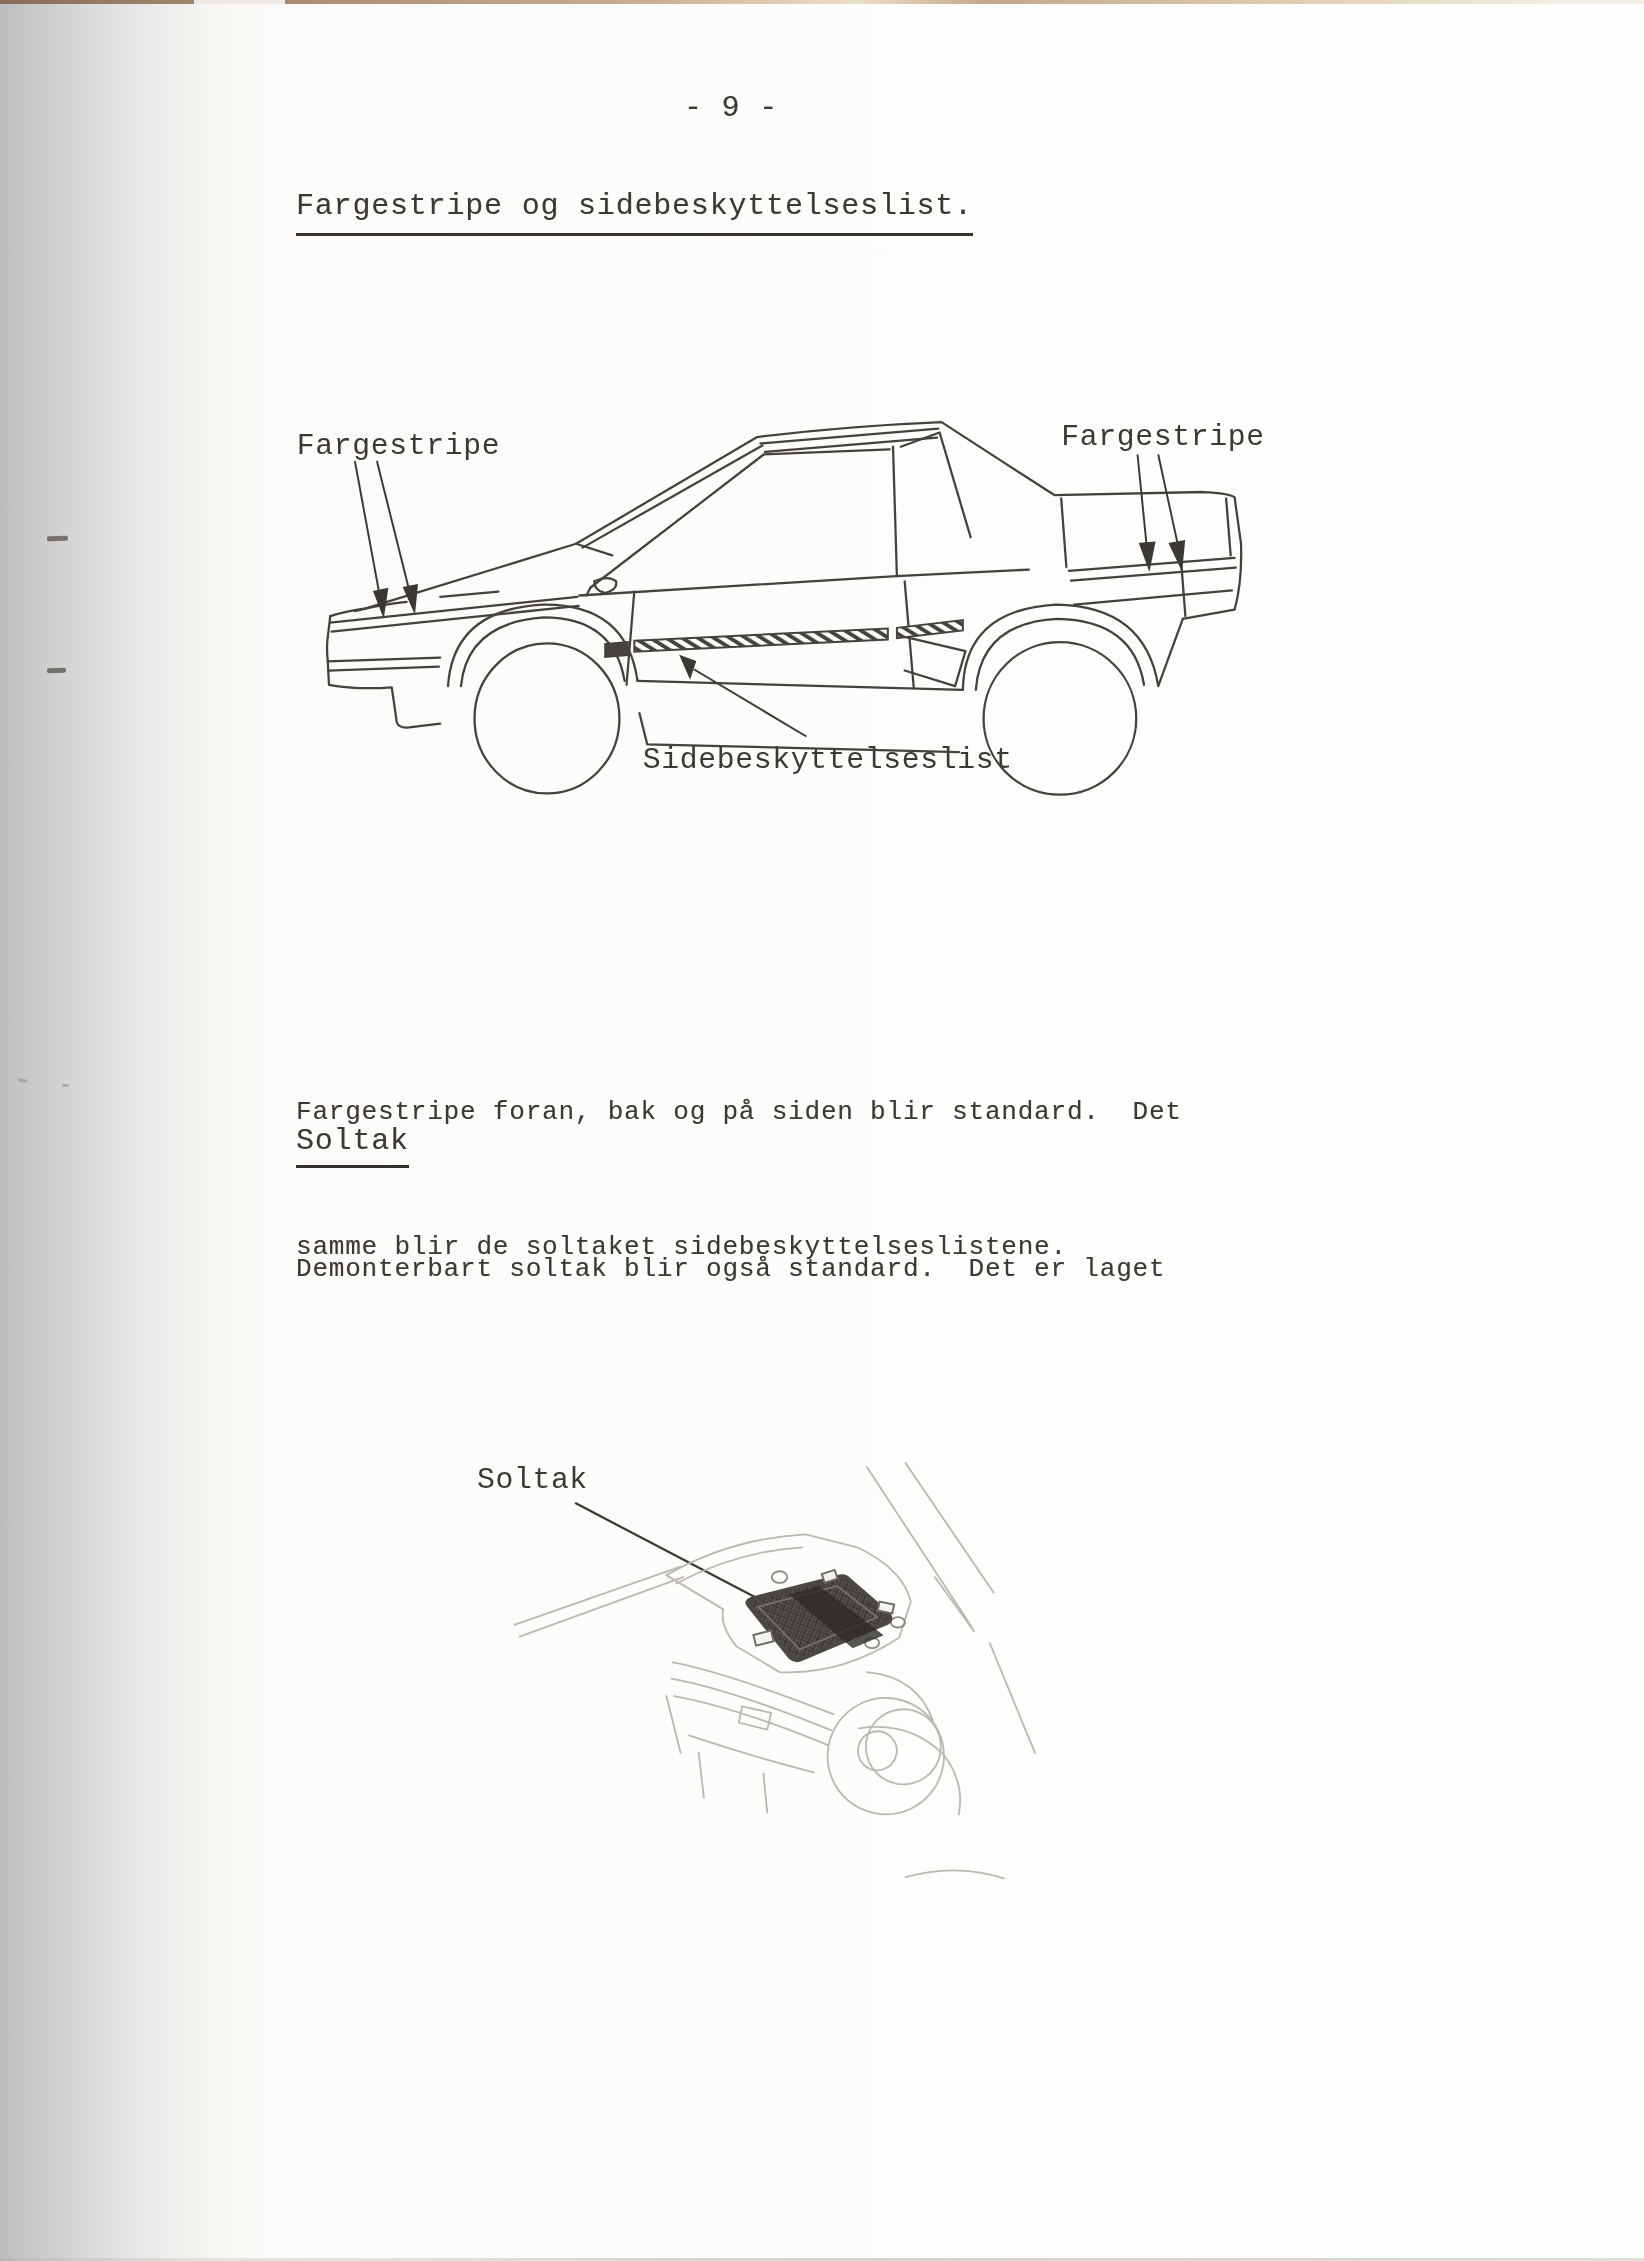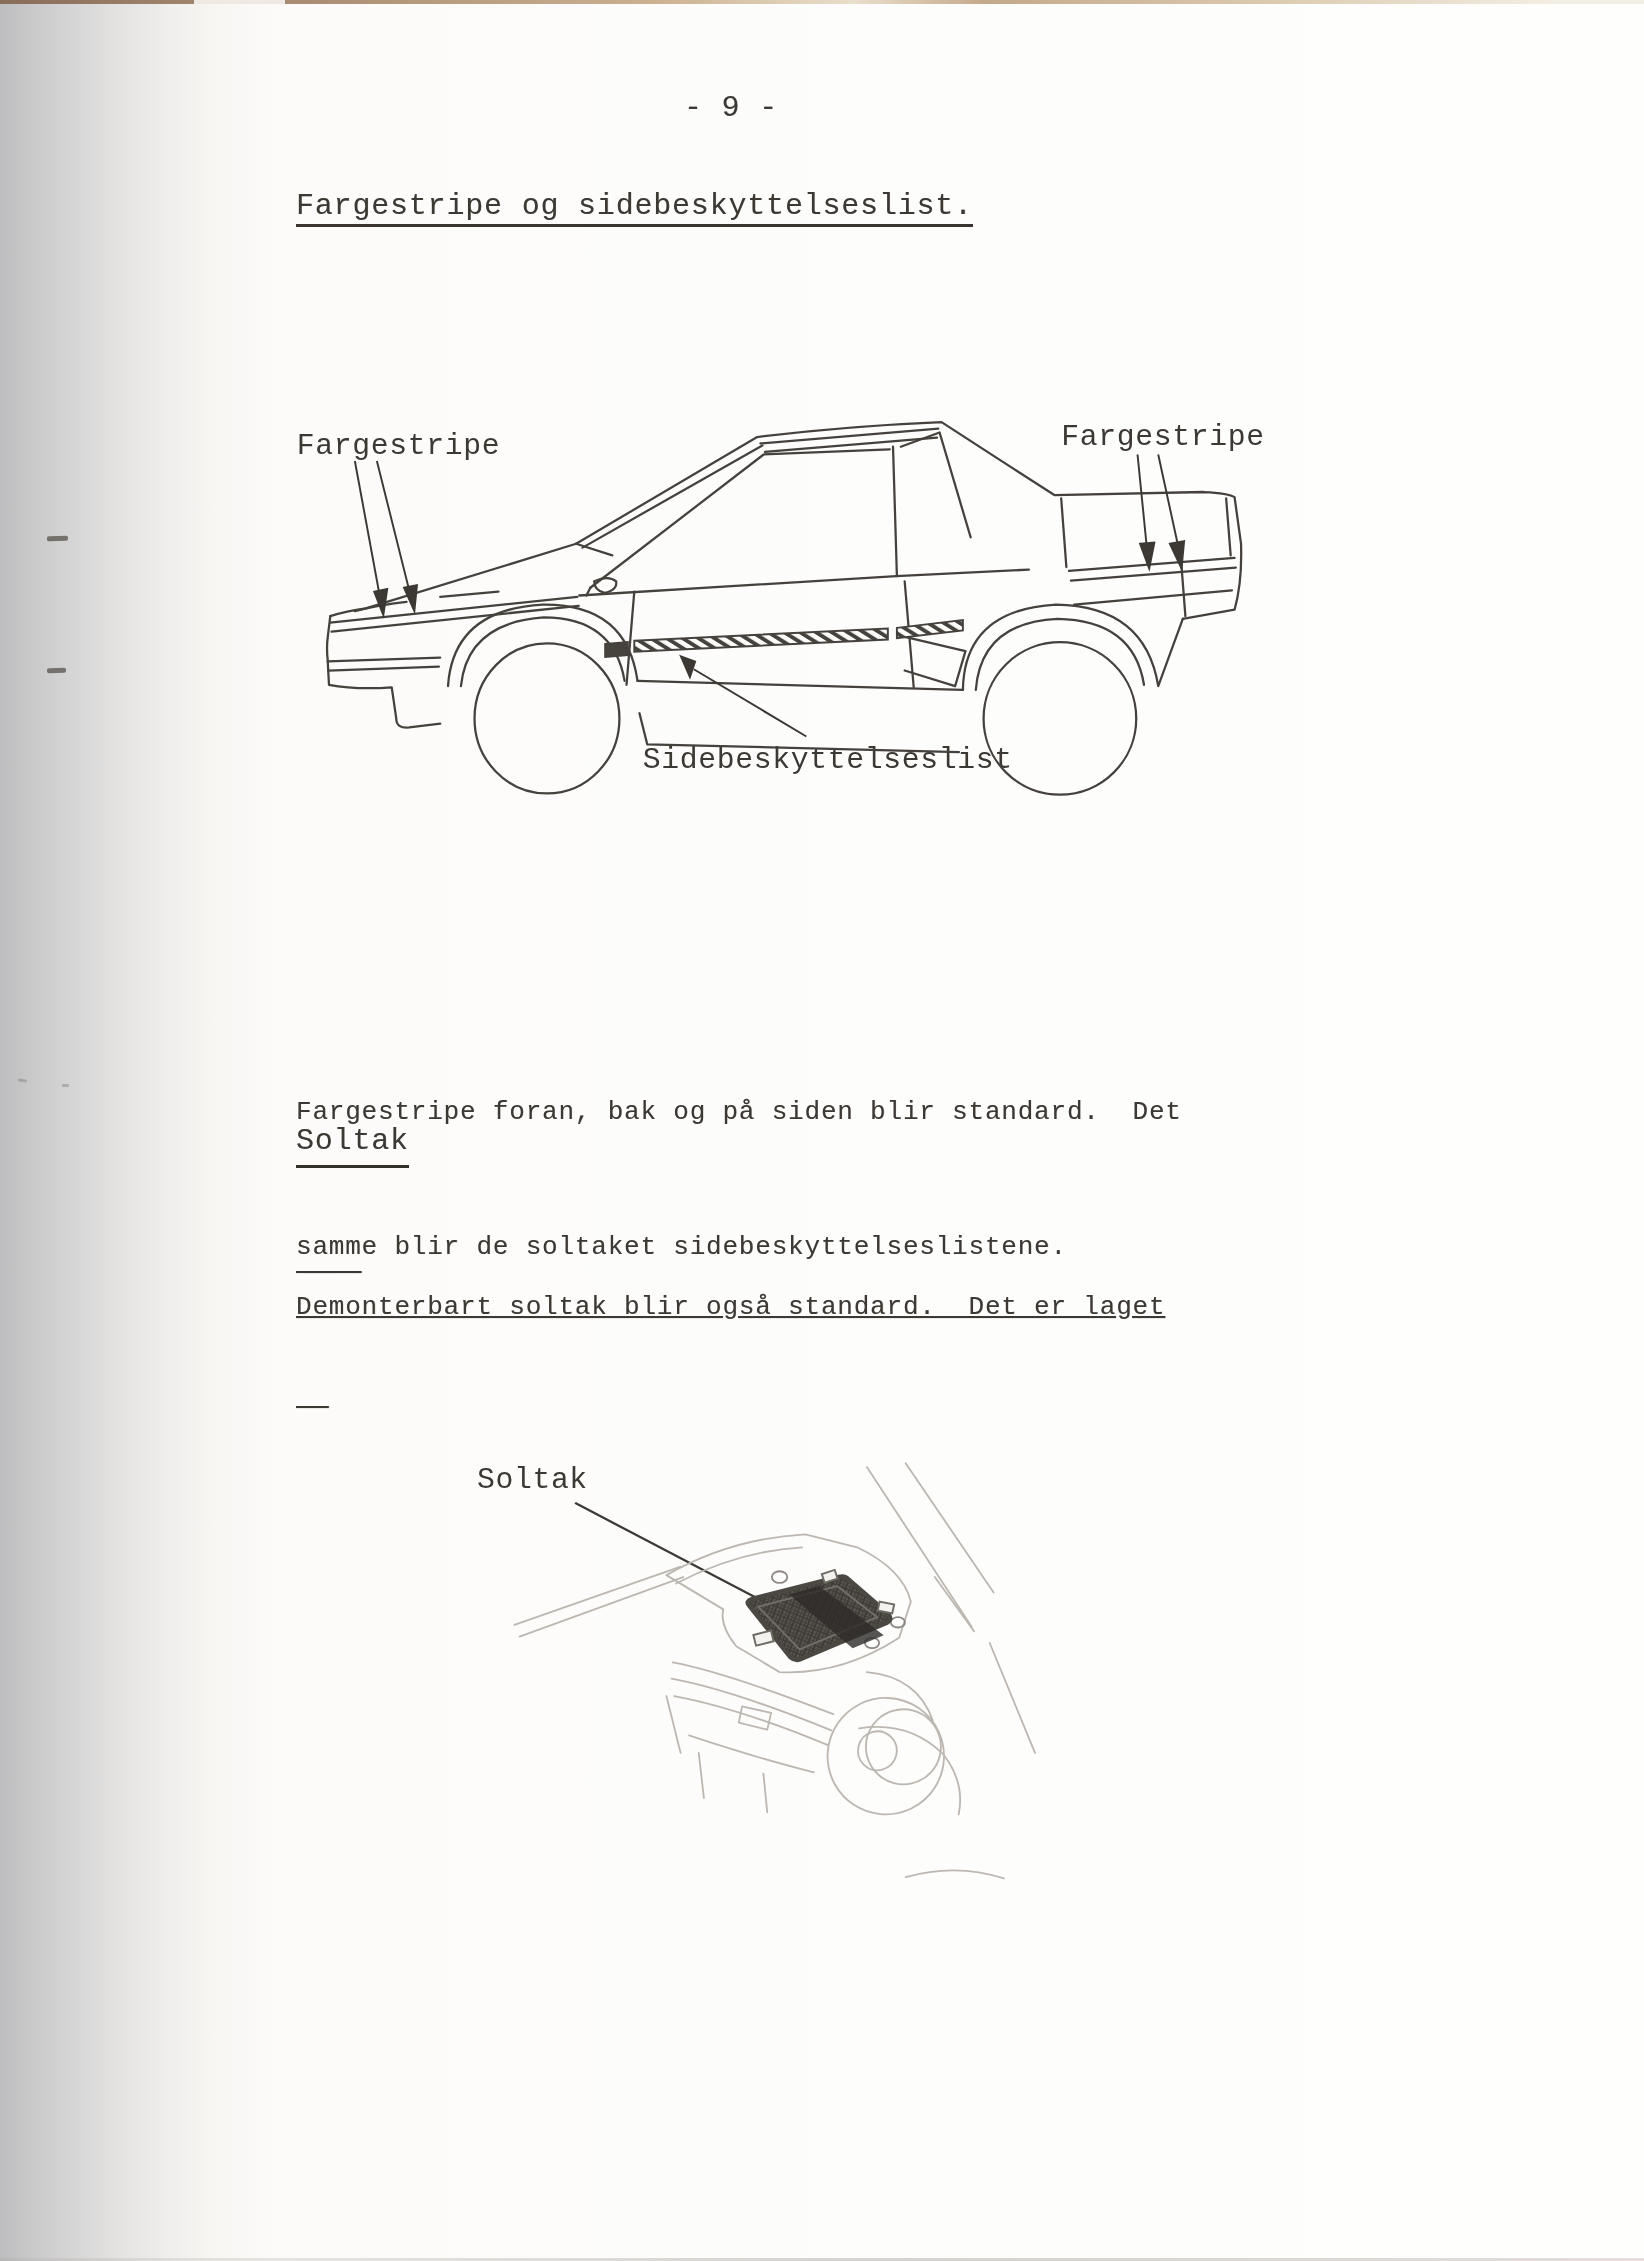--- a/index.html
+++ b/index.html
@@ -18,25 +18,25 @@
     background:linear-gradient(to right,rgba(150,145,140,.15),rgba(150,145,140,.4) 55%,rgba(180,160,150,.35));}
   .margin-dash{position:absolute;background:#56504b;border-radius:1.9px;opacity:.75;}
   .dash1{left:47px;top:536px;width:21px;height:5.2px;transform:rotate(-2deg);}
   .dash2{left:47px;top:668px;width:19.4px;height:5.2px;transform:rotate(-2deg);}
   .speck{position:absolute;background:#8a847e;border-radius:1.3px;opacity:.5;}
   .sp1{left:18px;top:1079px;width:9px;height:3.2px;transform:rotate(8deg);}
   .sp2{left:62px;top:1084px;width:6.5px;height:2.6px;}
   .txt{position:absolute;white-space:pre;letter-spacing:0.8px;
     text-shadow:0.3px 0.3px 0 rgba(64,58,52,.32);}
   .page-number{left:684px;top:91px;font-size:30px;}
-  .heading{left:296px;top:189px;font-size:30px;border-bottom:3.2px solid #3a3531;padding-bottom:1px;}
+  .heading{left:296px;top:189px;font-size:30px;border-bottom:3.2px solid #3a3531;padding-bottom:10px;}
   .para{font-size:26px;line-height:45px;}
   .p1{left:296px;top:1000px;}
   .subheading{left:296px;top:1124px;font-size:30px;border-bottom:3.9px solid #34302c;padding-bottom:6.5px;}
-  .p2{left:296px;top:1195px;text-decoration:underline;}
+  .p2{left:296px;top:1157px;}
   .fig{position:absolute;}
   .fig1{left:285px;top:382px;}
   .fig2{left:453px;top:1449px;}
   svg text{font-family:"Liberation Mono","DejaVu Sans Mono",monospace;fill:#3c3834;letter-spacing:1px;}
 </style>
 </head>
 <body>
 
 <div class="page">
 

